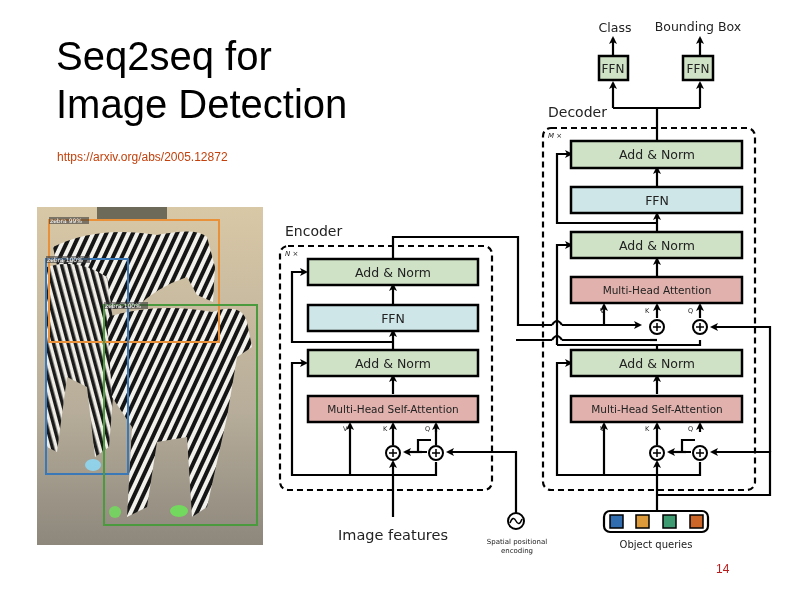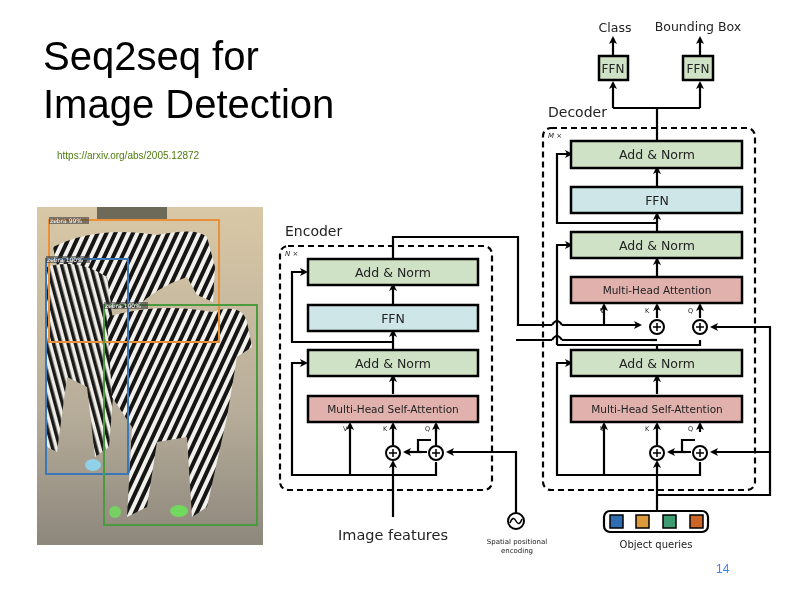--- a/index.html
+++ b/index.html
@@ -1,19 +1,19 @@
 <!DOCTYPE html>
 <html><head>
 <meta charset="utf-8">
 <style>
   html, body { margin: 0; padding: 0; background: #ffffff; }
   body { width: 790px; height: 594px; position: relative; overflow: hidden; font-family: "Liberation Sans", sans-serif; }
-  .title { position: absolute; left: 43px; top: 32px; font-family: "Liberation Sans", sans-serif; font-size: 40px; line-height: 48px; color: #000; font-weight: normal; }
-  .link { position: absolute; left: 57px; top: 150px; font-size: 10px; color: #4d7c0f; font-family: "Liberation Sans", sans-serif; }
-  .page-num { position: absolute; left: 716px; top: 562px; font-size: 12px; color: #3b82f6; font-family: "Liberation Sans", sans-serif; }
+  .title { position: absolute; left: 56px; top: 32px; font-family: "Liberation Sans", sans-serif; font-size: 40px; line-height: 48px; color: #000; font-weight: normal; }
+  .link { position: absolute; left: 57px; top: 150px; font-size: 12px; color: #c2410c; font-family: "Liberation Sans", sans-serif; }
+  .page-num { position: absolute; left: 716px; top: 562px; font-size: 12px; color: #b91c1c; font-family: "Liberation Sans", sans-serif; }
   .photo { position: absolute; left: 37px; top: 207px; width: 226px; height: 338px; overflow: hidden; background: #cdbfa4; }
   svg text { font-family: "DejaVu Sans", sans-serif; }
   #diagram { position: absolute; left: 0; top: 0; }
 </style>
 </head>
 <body>
 
 <div class="title">
   <div>Seq2seq for</div>
   <div>Image Detection</div>

